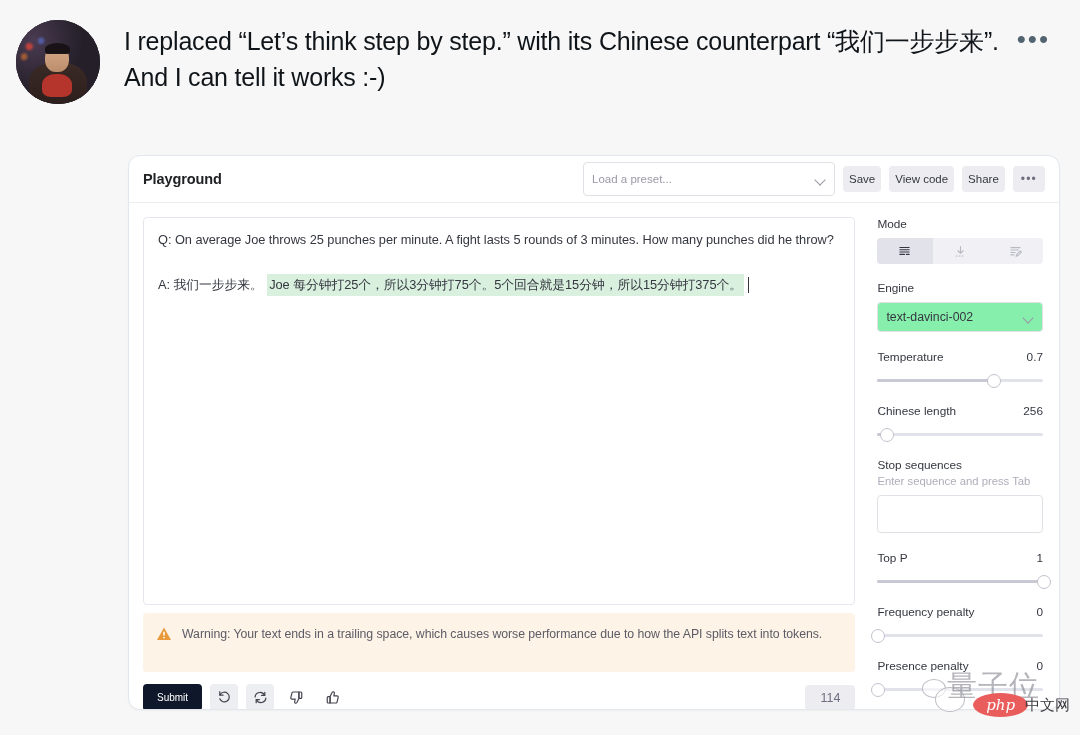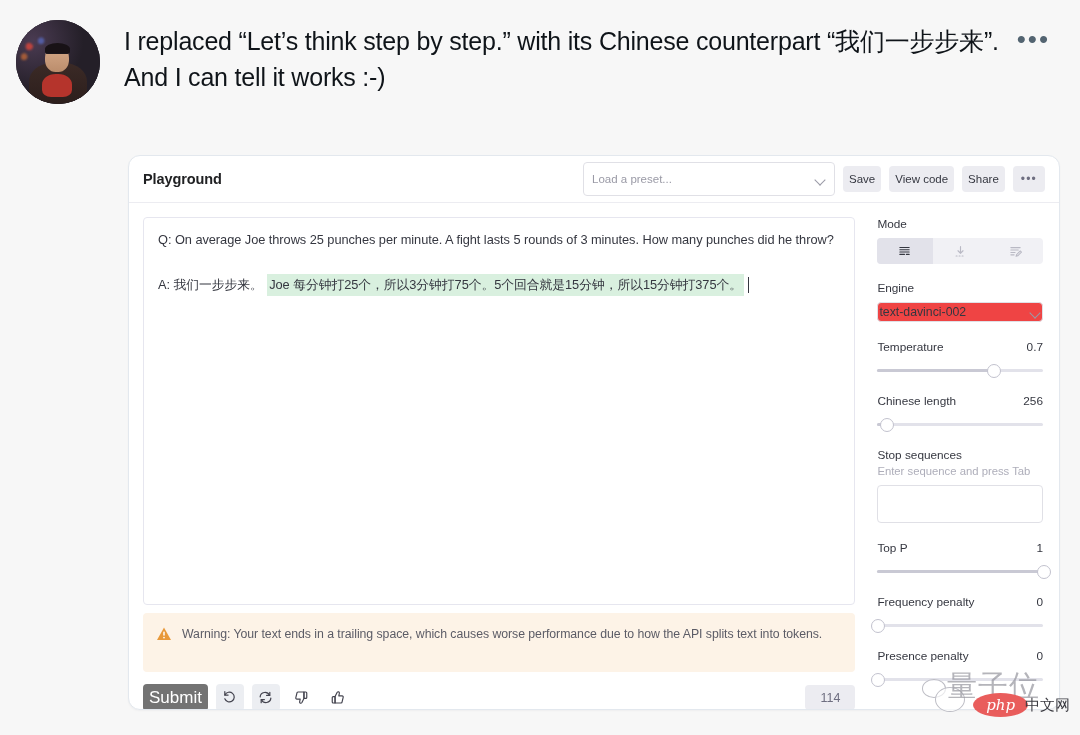--- a/index.html
+++ b/index.html
@@ -300,26 +300,26 @@
     color: #5c5c66;
     letter-spacing: -0.05px;
   }
   .footer-bar {
     display: flex;
     align-items: center;
     margin-top: 12px;
     gap: 8px;
   }
   .submit-btn {
-    background: #737373;
+    background: #0f172a;
     color: #fff;
-    font-size: 17px;
+    font-size: 10px;
     border-radius: 4px;
     height: 27px;
-    padding: 0 6px;
+    padding: 0 14px;
     display: flex;
     align-items: center;
     cursor: pointer;
     user-select: none;
   }
   .icon-btn {
     width: 28px; height: 27px;
     background: #eceef2;
     border-radius: 4px;
     display: flex;
@@ -375,27 +375,27 @@
     align-items: center;
     justify-content: center;
     cursor: pointer;
   }
   .mode-btn.active { background: #e2e2ea; }
   .mode-btn svg { display: block; }
 
   .select-box {
     border: 1px solid #e0e0e6;
     border-radius: 4px;
-    height: 20px;
-    display: flex;
-    align-items: center;
-    padding: 0 1px;
+    height: 30px;
+    display: flex;
+    align-items: center;
+    padding: 0 8px;
     box-sizing: border-box;
     margin-bottom: 18px;
-    background: #ef4444;
+    background: #86efac;
     cursor: pointer;
   }
   .select-val {
     font-size: 12.3px;
     color: #353740;
     flex: 1;
   }
 
   .param-row {
     display: flex;

